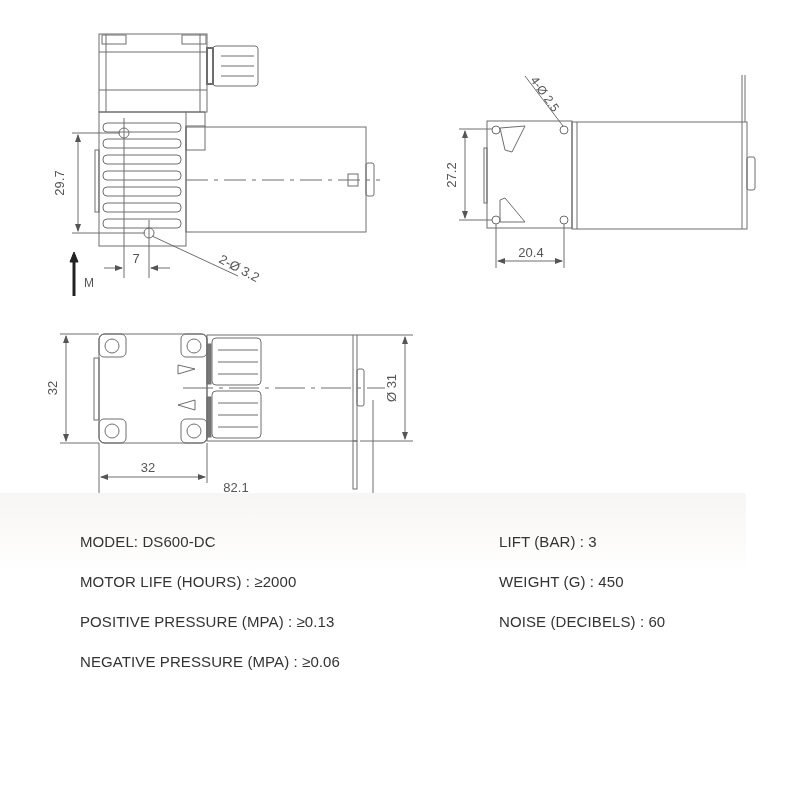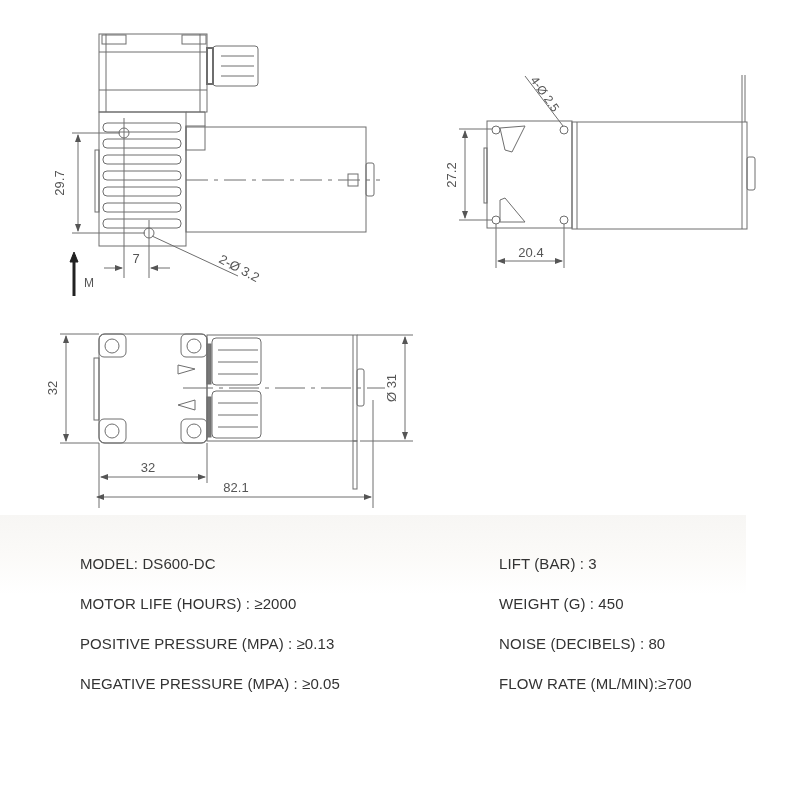--- a/index.html
+++ b/index.html
@@ -1,19 +1,19 @@
 <!DOCTYPE html>
 <html><head>
 <meta charset="utf-8">
 <style>
   html, body { margin:0; padding:0; }
   body { width:790px; height:790px; position:relative; overflow:hidden;
          background:#ffffff; font-family:"Liberation Sans", sans-serif; }
   .drawing-area { position:absolute; left:0; top:0; width:790px; height:515px; background:#ffffff; }
-  .specs-area { position:absolute; left:0; top:515px; width:746px; height:275px;
+  .specs-area { position:absolute; left:0; top:493px; width:746px; height:275px;
                 background:linear-gradient(#f7f6f4 0px, #fbfaf8 40px, #ffffff 80px, #ffffff 275px); }
   svg text { font-family:"Liberation Sans", sans-serif; fill:#555; }
   .spec { position:absolute; font-size:15px; color:#333333; letter-spacing:0.1px; white-space:nowrap; }
   .spec-col-left { left:80px; }
   .spec-col-right { left:499px; }
 </style>
 </head>
 <body>
 
 <div class="drawing-area">
@@ -167,19 +167,18 @@
   <text x="148" y="472" font-size="13" text-anchor="middle">32</text>
   <text x="236" y="492" font-size="13" text-anchor="middle">82.1</text>
   <text x="396" y="388" font-size="13" transform="rotate(-90 396 388)" text-anchor="middle">Ø 31</text>
 </svg>
 </div>
 
 <div class="specs-area">
   <div class="spec spec-col-left" style="top:40px">MODEL: DS600-DC</div>
   <div class="spec spec-col-left" style="top:80px">MOTOR LIFE (HOURS) : ≥2000</div>
   <div class="spec spec-col-left" style="top:120px">POSITIVE PRESSURE (MPA) : ≥0.13</div>
-  <div class="spec spec-col-left" style="top:160px">NEGATIVE PRESSURE (MPA) : ≥0.05</div>
+  <div class="spec spec-col-left" style="top:160px">NEGATIVE PRESSURE (MPA) : ≥0.06</div>
 
   <div class="spec spec-col-right" style="top:40px">LIFT (BAR) : 3</div>
   <div class="spec spec-col-right" style="top:80px">WEIGHT (G) : 450</div>
-  <div class="spec spec-col-right" style="top:120px">NOISE (DECIBELS) : 80</div>
-  <div class="spec spec-col-right" style="top:160px">FLOW RATE (ML/MIN):≥700</div>
+  <div class="spec spec-col-right" style="top:120px">NOISE (DECIBELS) : 60</div>
 </div>
 
 </body></html>

